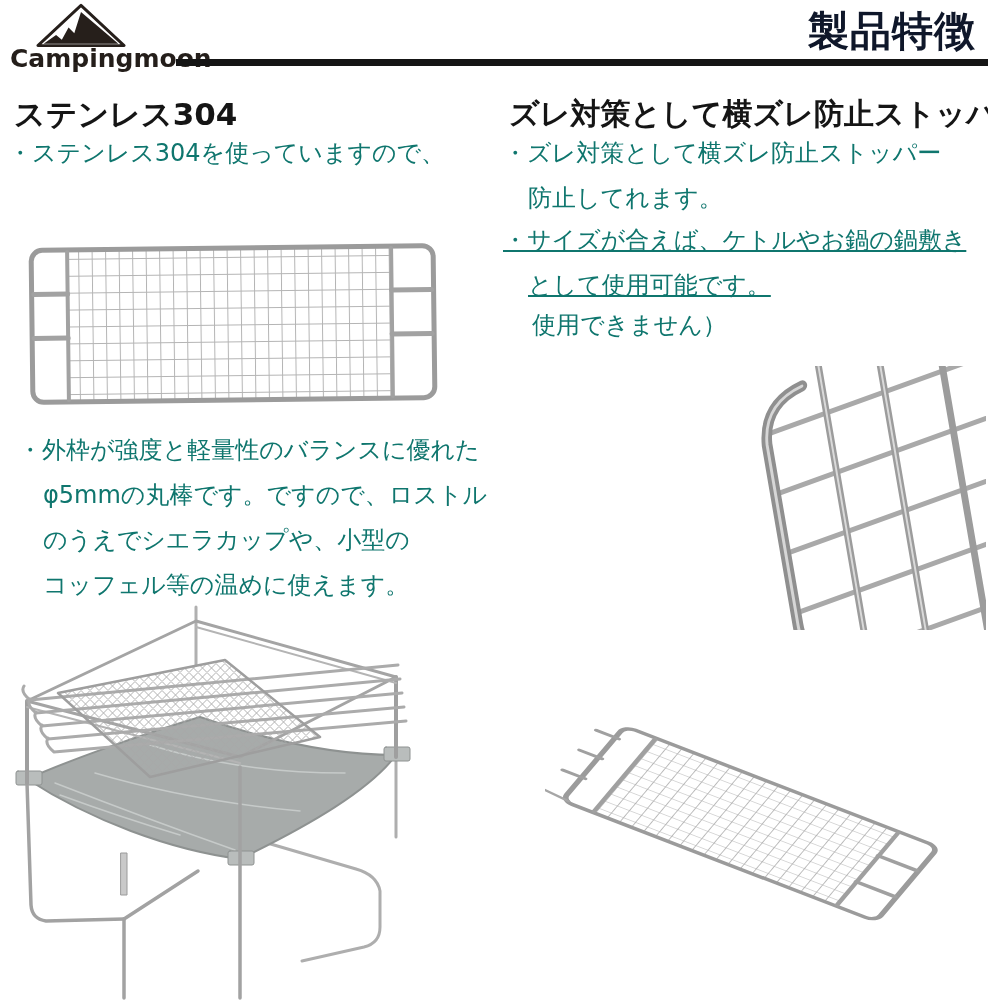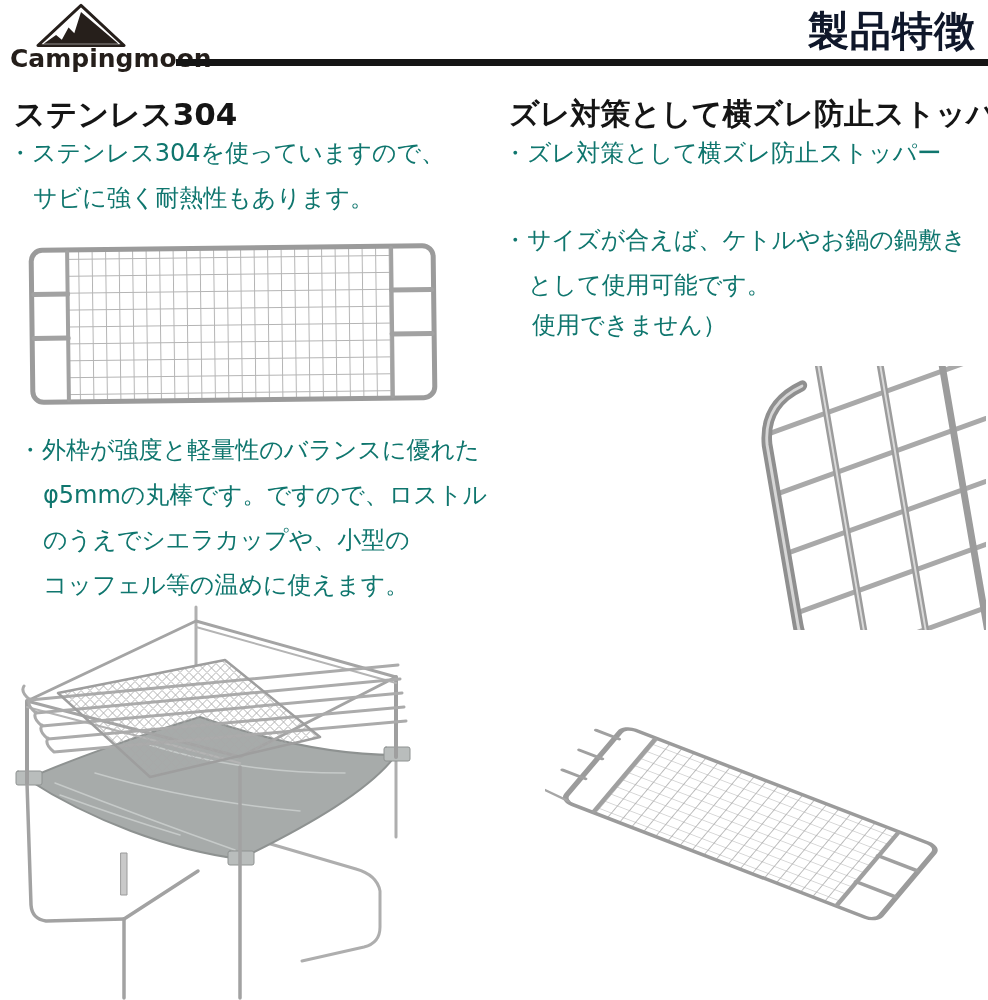--- a/index.html
+++ b/index.html
@@ -23,21 +23,21 @@
   .h-left{left:8px;top:88px;font-size:31px;}
   .h-right{left:503px;top:88px;font-size:30px;}
   
   .tb{position:absolute;font-size:24px;color:#0f766e;}
   .tb .line{height:45px;line-height:45px;white-space:nowrap;}
   .tb .cont{padding-left:25px;}
   .tb .cont2{padding-left:32px;}
   .tb-l1{left:8px;top:131px;}
   .tb-l2{left:18px;top:428px;}
   .tb-r1{left:503px;top:131px;}
-  .tb-r2{left:503px;top:218px;}
+  .tb-r2{left:503px;top:218px;text-decoration:underline;}
   .tb-note{left:500px;top:303px;}
   
   .fig{position:absolute;margin:0;}
   .fig svg{display:block;}
   .fig-grate-top{left:25px;top:240px;width:415px;height:168px;}
   .fig-firestand{left:0px;top:605px;width:472px;height:395px;}
   .fig-corner{left:716px;top:366px;width:270px;height:264px;}
   .fig-angled{left:545px;top:686px;width:443px;height:292px;}
 </style>
 </head>
@@ -50,21 +50,20 @@
     <path d="M48,9 L41,31 L35,25 L28,38 L22,33 L9,42 L87,42 Z" fill="#261f1b"></path>
   </svg>
   <div class="wordmark">Campingmoon</div>
   <div class="rule"></div>
   <h1 class="page-title">製品特徴</h1>
 
   <h2 class="sec-heading h-left">ステンレス304</h2>
 
   <div class="tb tb-l1">
     <div class="line">・ステンレス304を使っていますので、</div>
-    <div class="line cont">サビに強く耐熱性もあります。</div>
   </div>
 
   <figure class="fig fig-grate-top">
     <svg width="415" height="168" viewBox="0 0 415 168">
       <defs>
         <pattern id="m1" width="13.5" height="16.9" patternUnits="userSpaceOnUse">
           <path d="M13.5,0 H0 V16.9" fill="none" stroke="#b4b4b4" stroke-width="2"></path>
         </pattern>
       </defs>
       <g transform="rotate(-0.7 207 84)" stroke-linecap="round">
@@ -131,20 +130,21 @@
 
         <path d="M58,88 L225,55 L320,132 L150,172 Z" fill="url(#m2)" fill-opacity="0.9" stroke="#9e9e9e" stroke-width="2.5"></path>
       </g>
     </svg>
   </figure>
 
   <h2 class="sec-heading h-right">ズレ対策として横ズレ防止ストッパー</h2>
 
   <div class="tb tb-r1">
     <div class="line">・ズレ対策として横ズレ防止ストッパー</div>
+    <div class="line cont">防止してれます。</div>
   </div>
 
   <div class="tb tb-r2">
     <div class="line">・サイズが合えば、ケトルやお鍋の鍋敷き</div>
     <div class="line cont">として使用可能です。</div>
   </div>
 
   <div class="tb tb-note">
     <div class="line cont2">使用できません）</div>
   </div>

